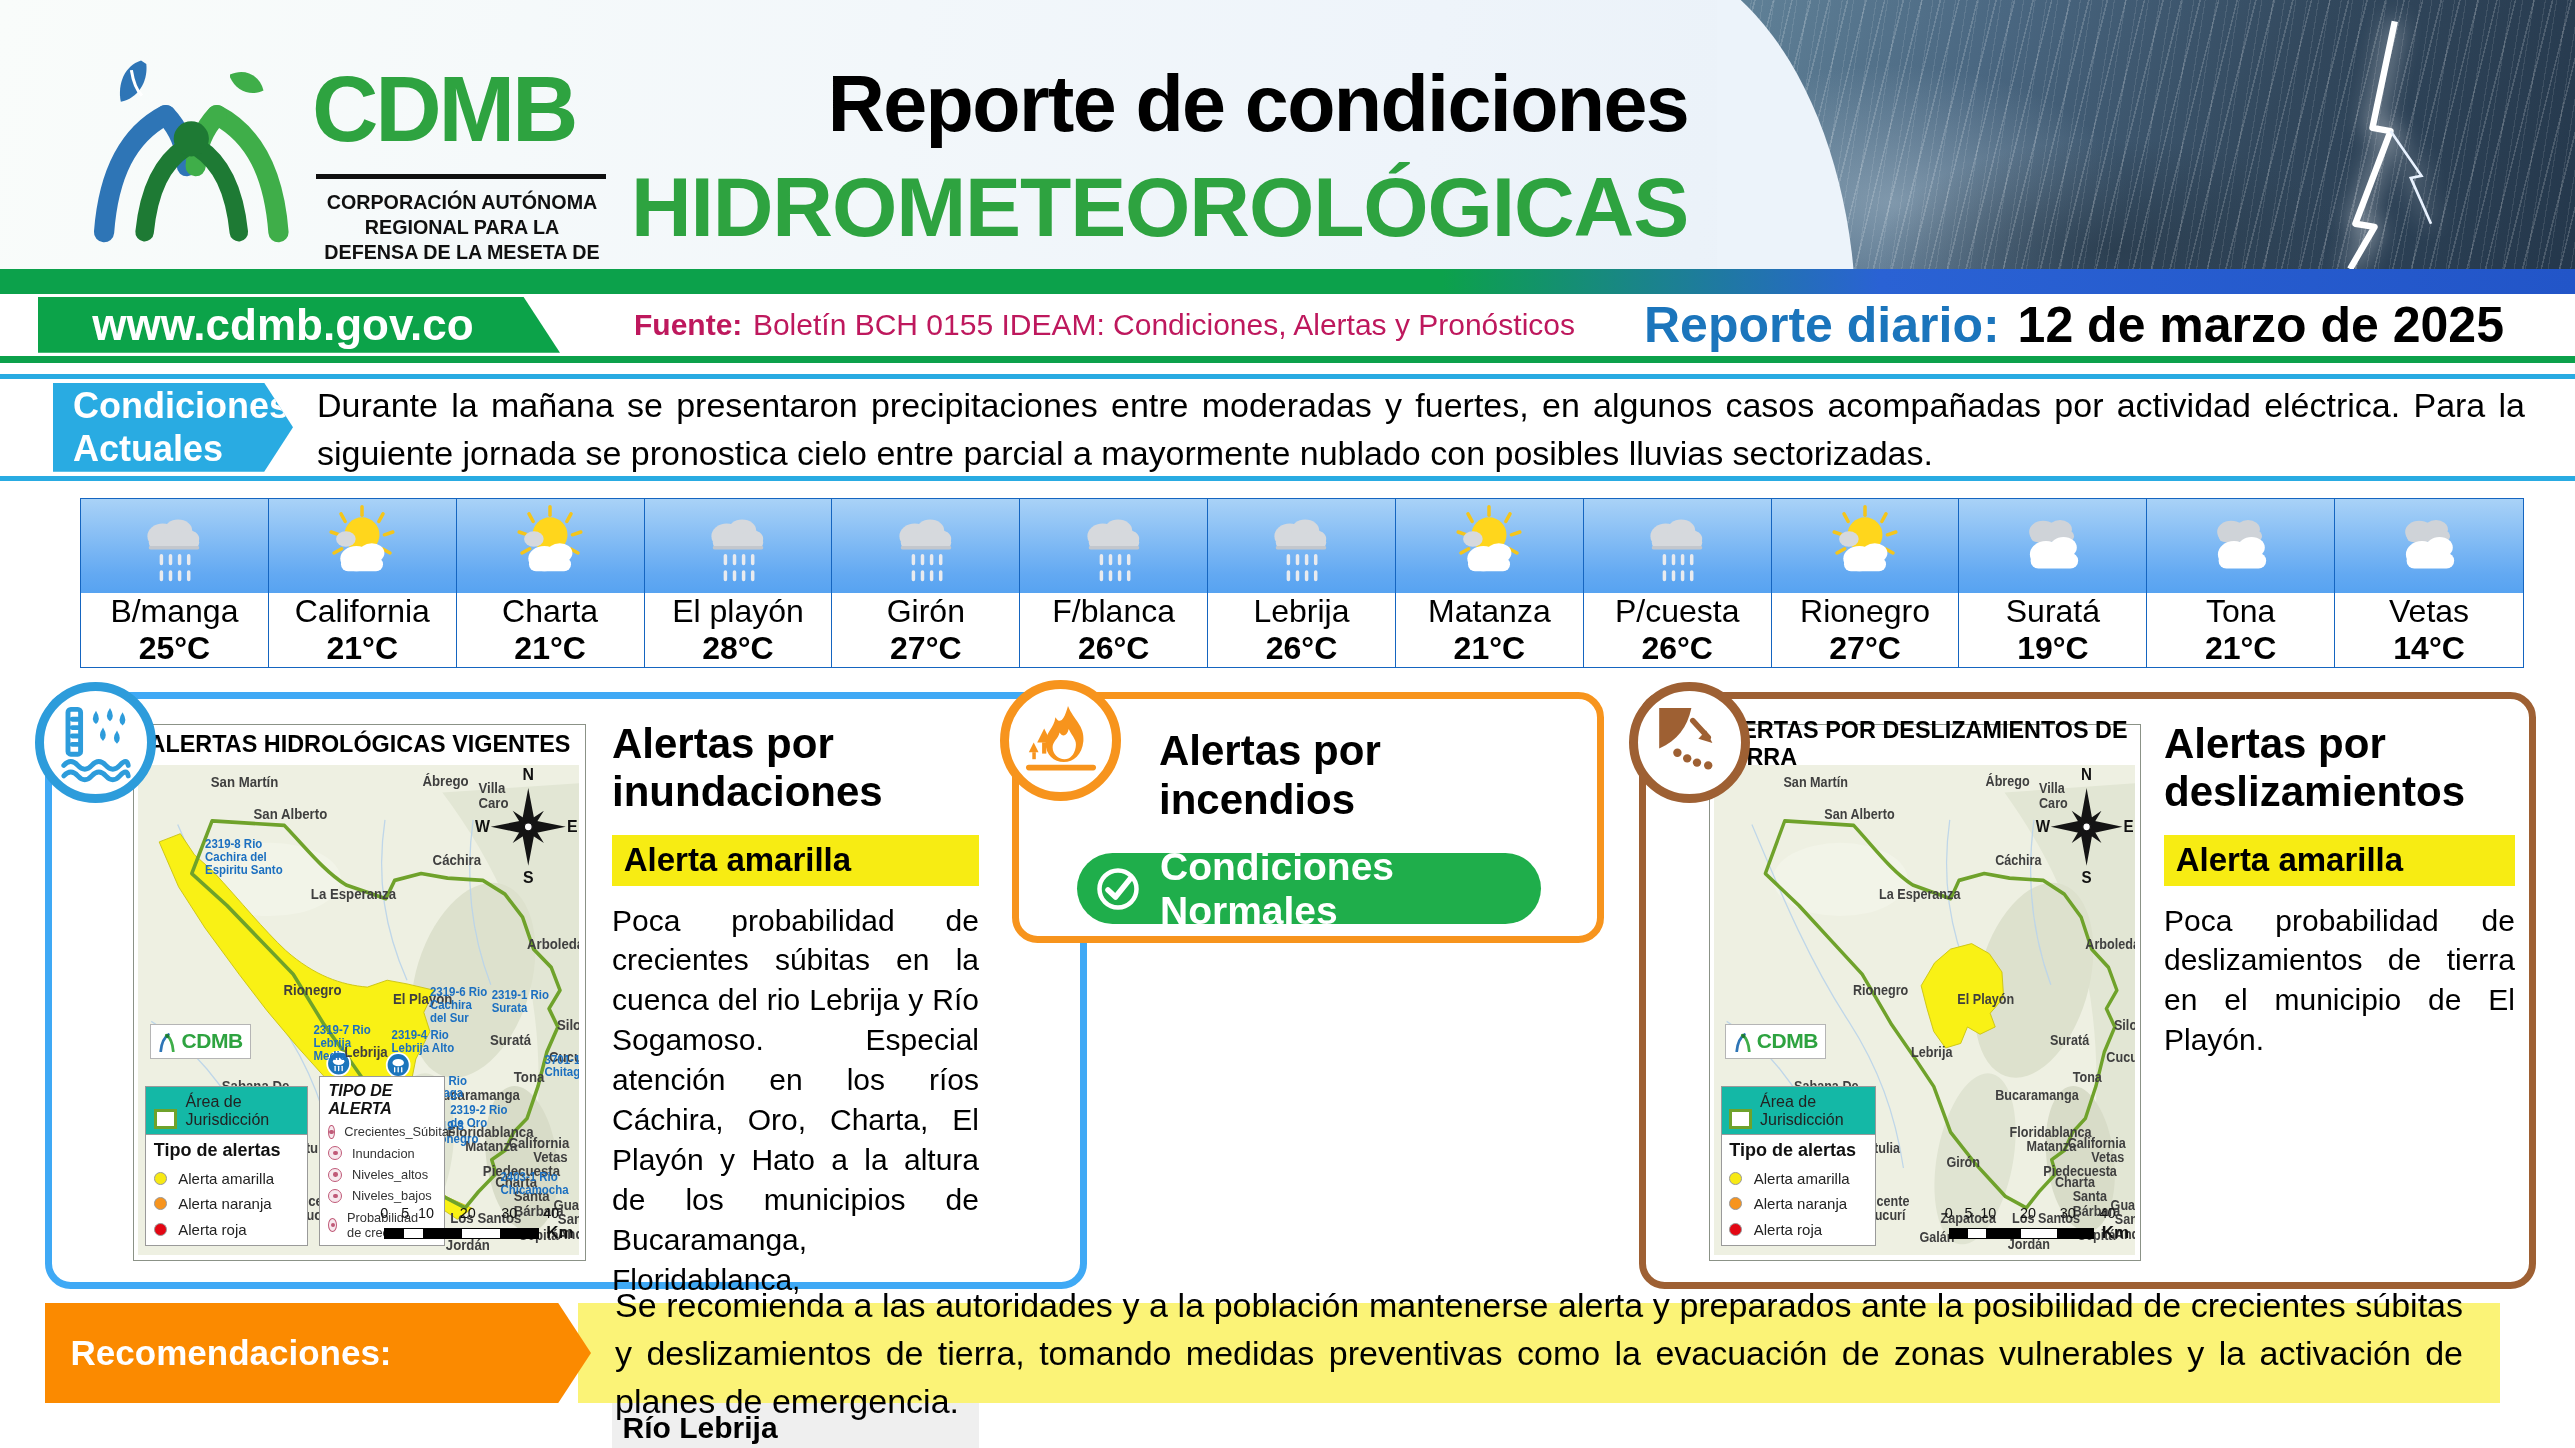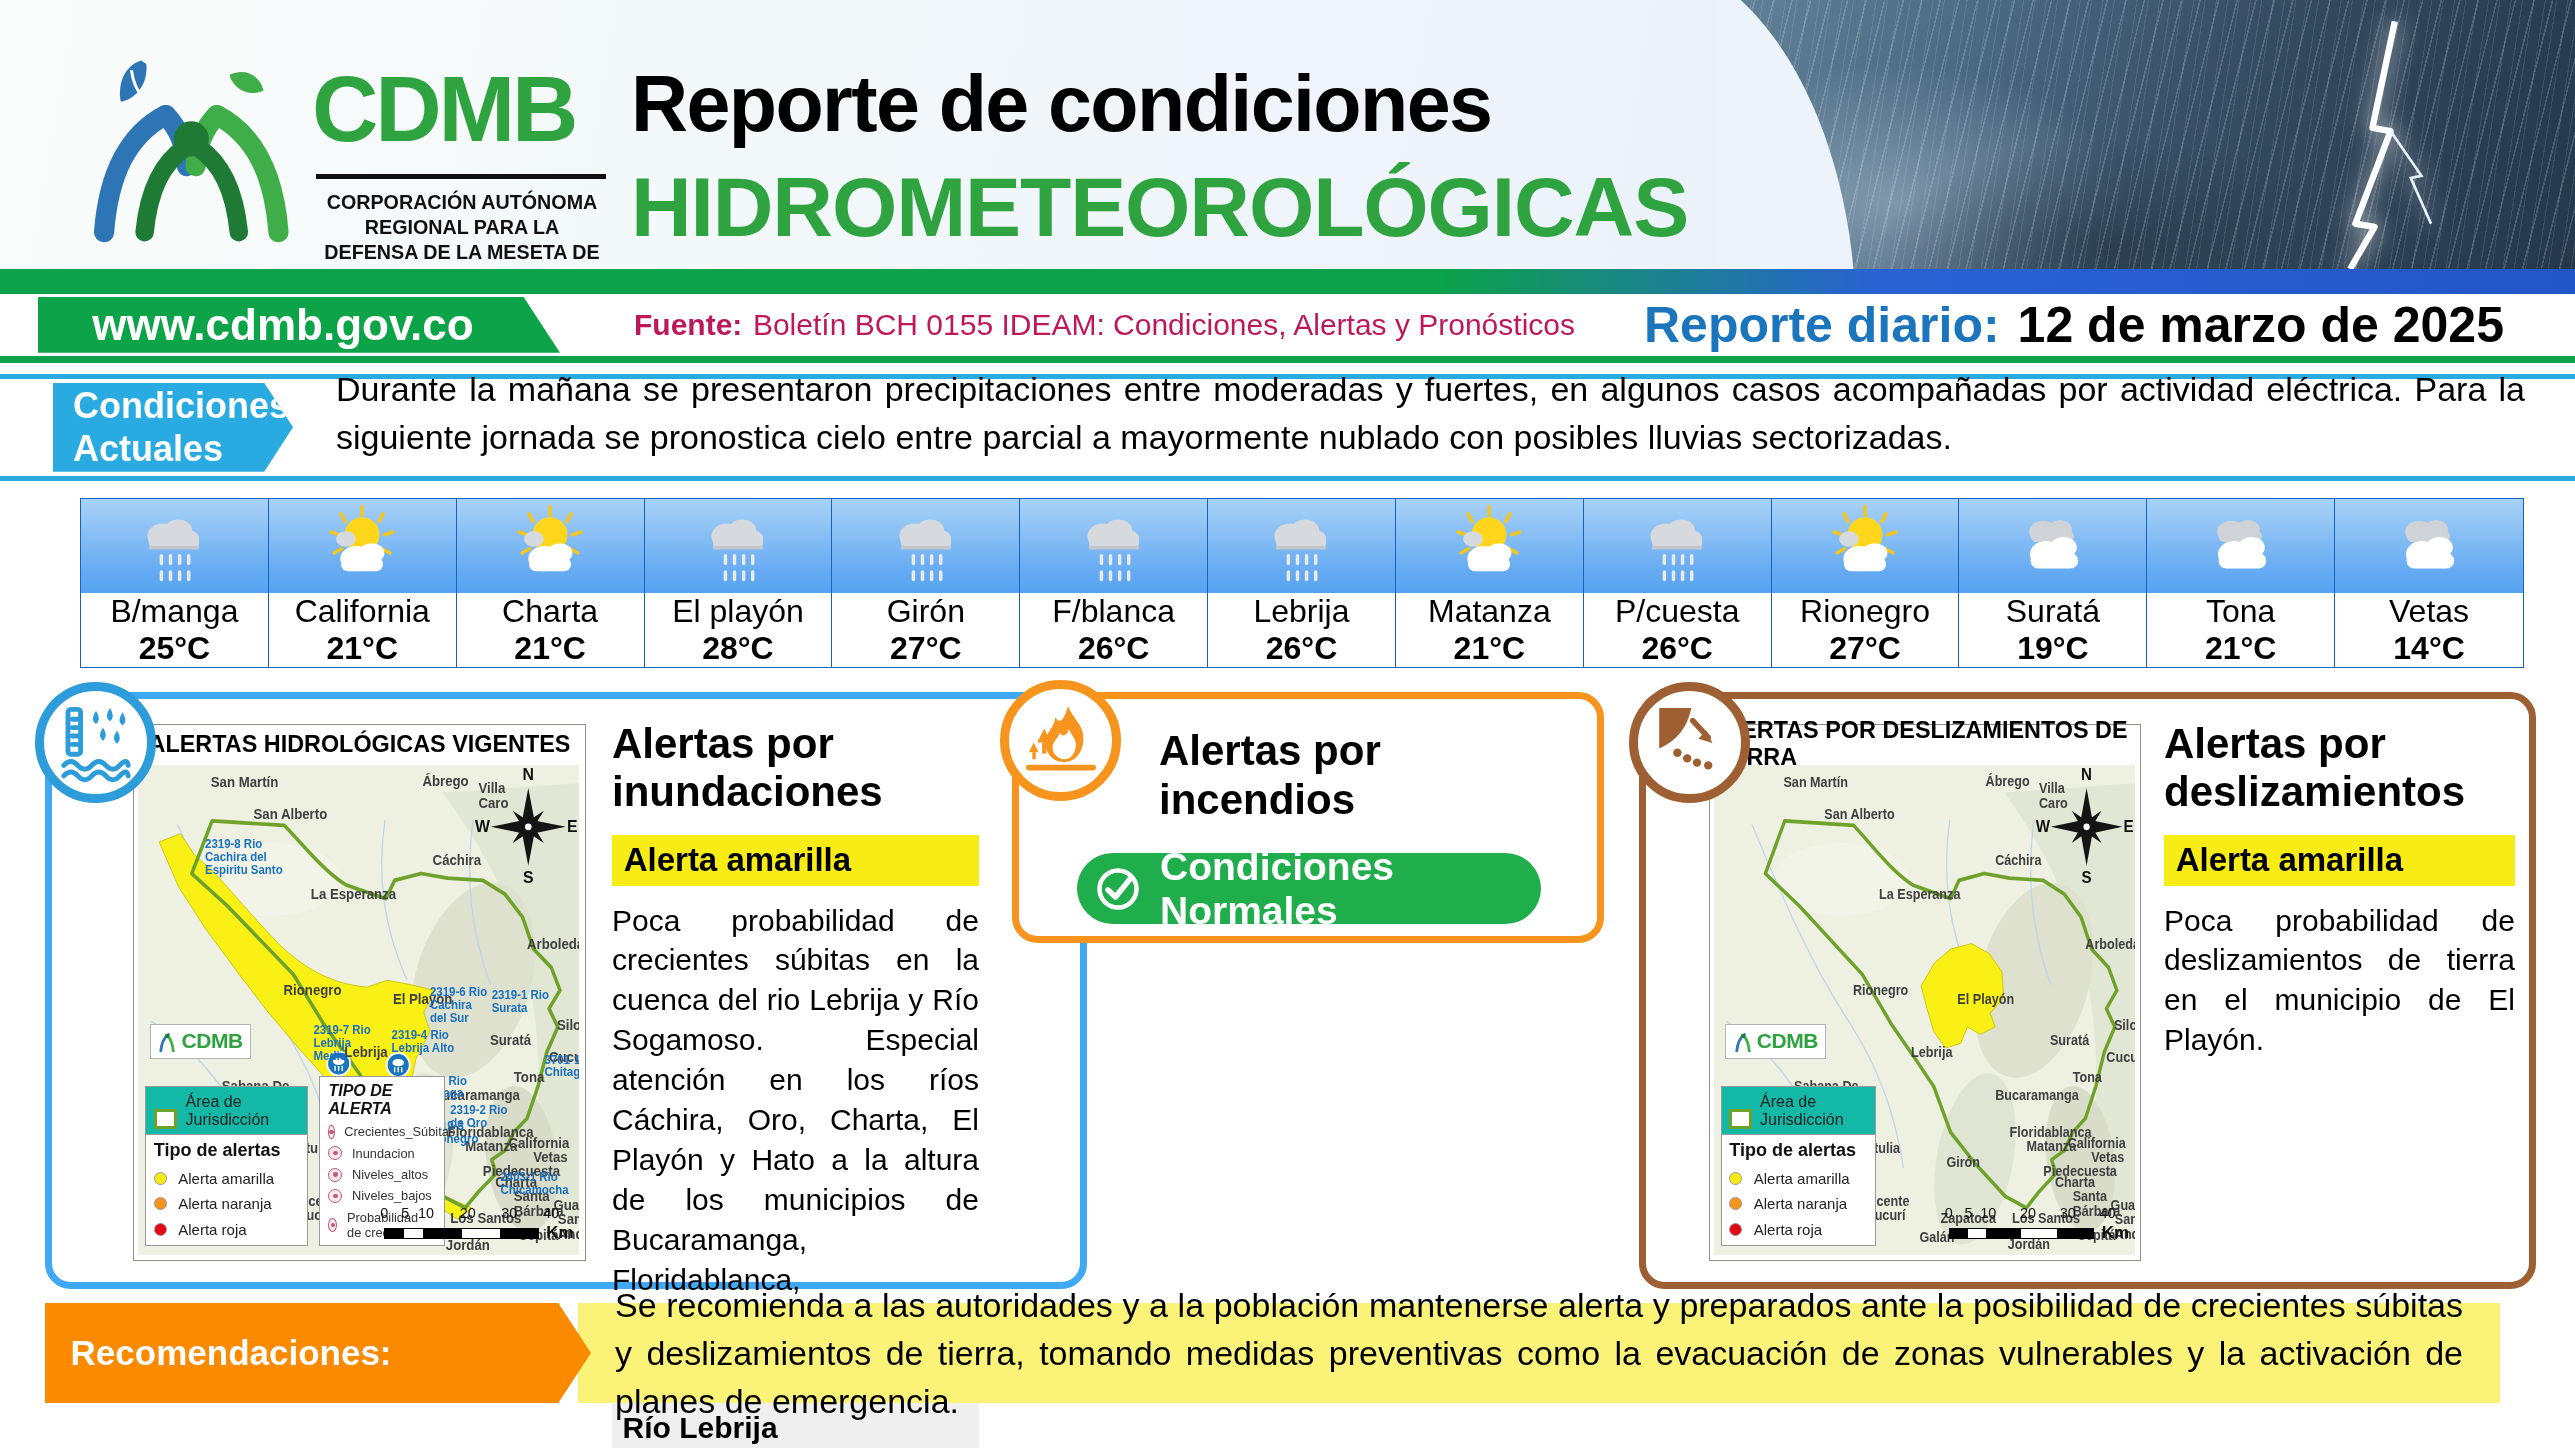--- a/index.html
+++ b/index.html
@@ -10,21 +10,21 @@
   
   #header { position:absolute; left:0; top:0; width:2576px; height:269px;
     background:linear-gradient(100deg,#f9fcfa 0%,#eef4fa 55%,#e2ecf6 100%); }
   #logo { position:absolute; left:75px; top:37px; width:532px; height:218px; }
   #logo-figure { position:absolute; left:0; top:0; width:229px; height:216px; }
   .logo-acronym { position:absolute; left:237px; top:20px; font-size:92px; font-weight:800;
     color:#2EA340; letter-spacing:-3.2px; }
   .logo-rule { position:absolute; left:241px; top:137px; width:290px; height:4.8px; background:#101010; }
   .logo-tagline { position:absolute; left:241px; top:153px; width:292px; font-size:19.7px; font-weight:700;
     color:#101010; line-height:1.28; text-align:center; }
-  #title-block { position:absolute; left:631px; top:58px; }
+  #title-block { position:absolute; left:631px; top:58px;text-align:right; }
   .t1 { font-size:79px; font-weight:800; color:#000; letter-spacing:-1.6px; }
   .t2 { font-size:84px; font-weight:800; color:#2EA340; letter-spacing:-1.1px; margin-top:8.5px; }
 
   #photo { position:absolute; left:1717px; top:0; width:859px; height:269px; overflow:hidden;
     background:linear-gradient(115deg,#628399 0%,#4a6781 30%,#32485d 62%,#24374b 100%); }
   .rain-layer1 { position:absolute; inset:0;
     background:repeating-linear-gradient(104deg, rgba(255,255,255,.30) 0 1.6px, rgba(255,255,255,0) 1.6px 18px); opacity:.55; }
   .rain-layer2 { position:absolute; inset:0;
     background:repeating-linear-gradient(99deg, rgba(255,255,255,.22) 0 1.1px, rgba(255,255,255,0) 1.1px 11.2px); opacity:.45; }
   .cloud-blob1 { position:absolute; left:-64px; top:64px; width:479px; height:277px; border-radius:50%;
@@ -50,22 +50,22 @@
   .report-label { font-size:50px; font-weight:800; color:#1B75BC; margin-right:18px; }
   .report-date { font-size:50px; font-weight:800; color:#000; }
   #gline { position:absolute; left:0; top:356px; width:2576px; height:7px; background:#0CA14B; }
 
   
   #cyantop { position:absolute; left:0; top:374px; width:2576px; height:4.8px; background:#29ABE2; }
   #conditions { position:absolute; left:0; top:379px; width:2576px; height:97px; background:#fff; }
   #cond-label { position:absolute; left:53px; top:3.7px; width:240px; height:89px; background:#29ABE2;
     clip-path:polygon(0 0, 88% 0, 100% 50%, 88% 100%, 0 100%); color:#fff; font-size:36px; font-weight:700;
     line-height:1.2; display:flex; flex-direction:column; justify-content:center; padding-left:20px; }
-  #cond-text { position:absolute; left:317px; right:51px; top:0; height:68px; display:flex; align-items:center;
-    font-size:34px; line-height:1.42; text-align:justify; color:#000;margin-left:19px; }
+  #cond-text { position:absolute; left:317px; right:51px; top:16px; height:68px; display:flex; align-items:center;
+    font-size:34px; line-height:1.42; text-align:justify; color:#000; }
   #cyanbot { position:absolute; left:0; top:476px; width:2576px; height:4.8px; background:#29ABE2; }
 
   
   #forecast { position:absolute; left:80px; top:498px; width:2444px; height:170px;
     border:1.6px solid #1565C0; display:grid; grid-template-columns:repeat(13,1fr); }
   .wcol { display:flex; flex-direction:column; border-right:1.6px solid #1565C0; overflow:hidden; }
   .wcol:last-child { border-right:none; }
   .wicon { height:95px; background:linear-gradient(180deg,#A9D2F7 0%,#63A9F2 80%,#57A3F1 100%);
     display:flex; align-items:center; justify-content:center; }
   .wicon svg { width:84px; height:84px; }

